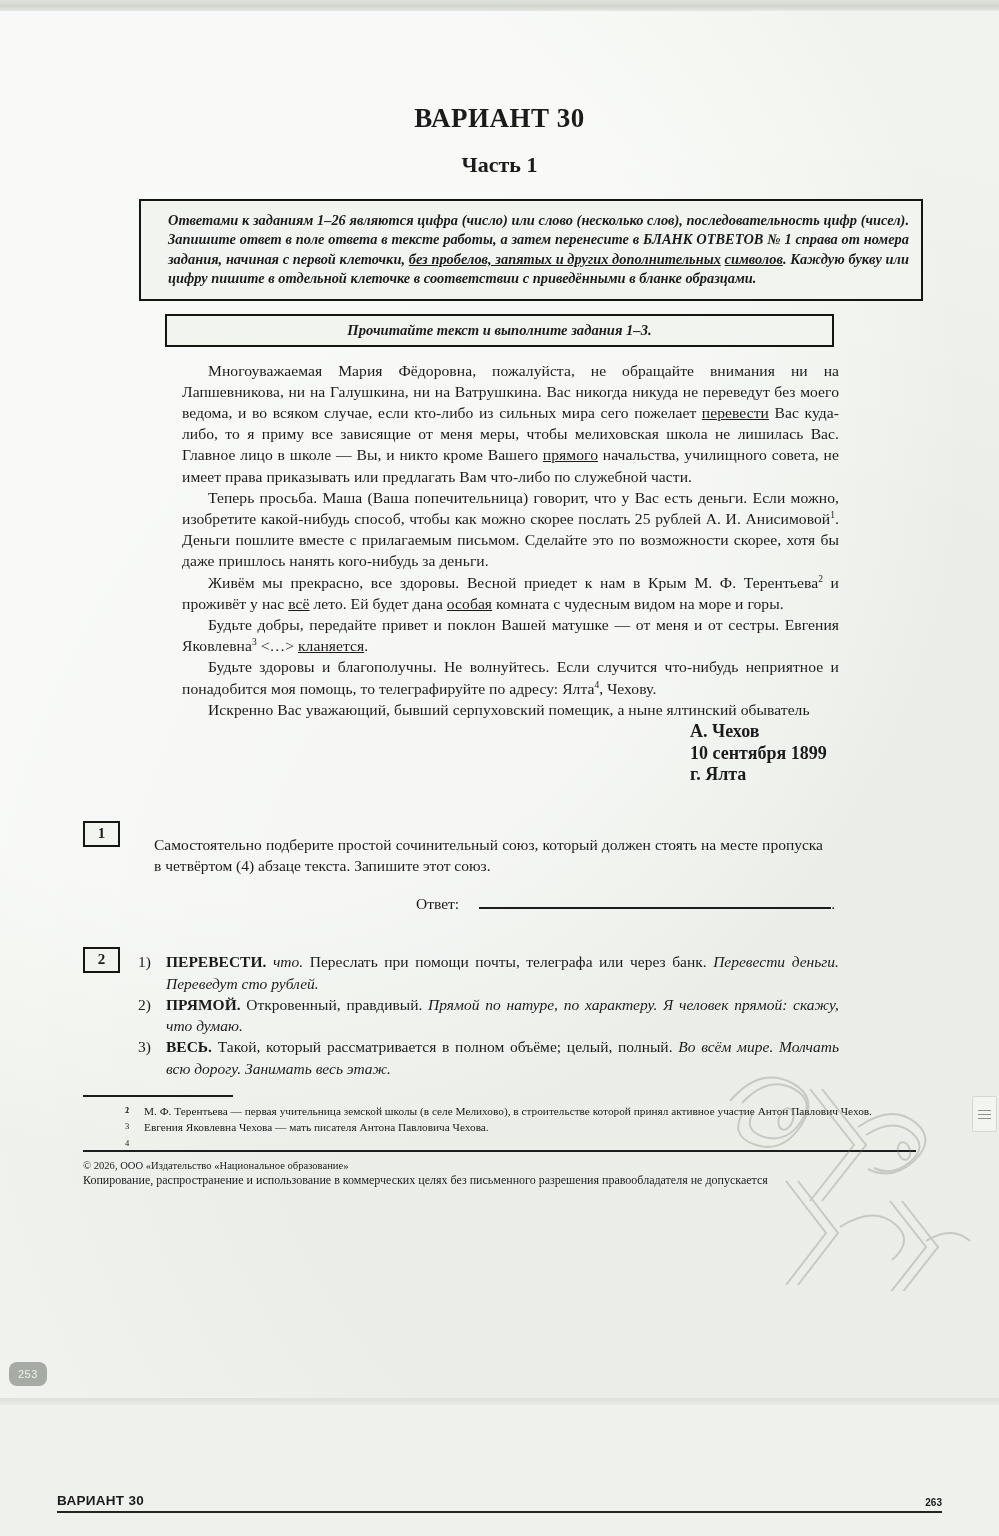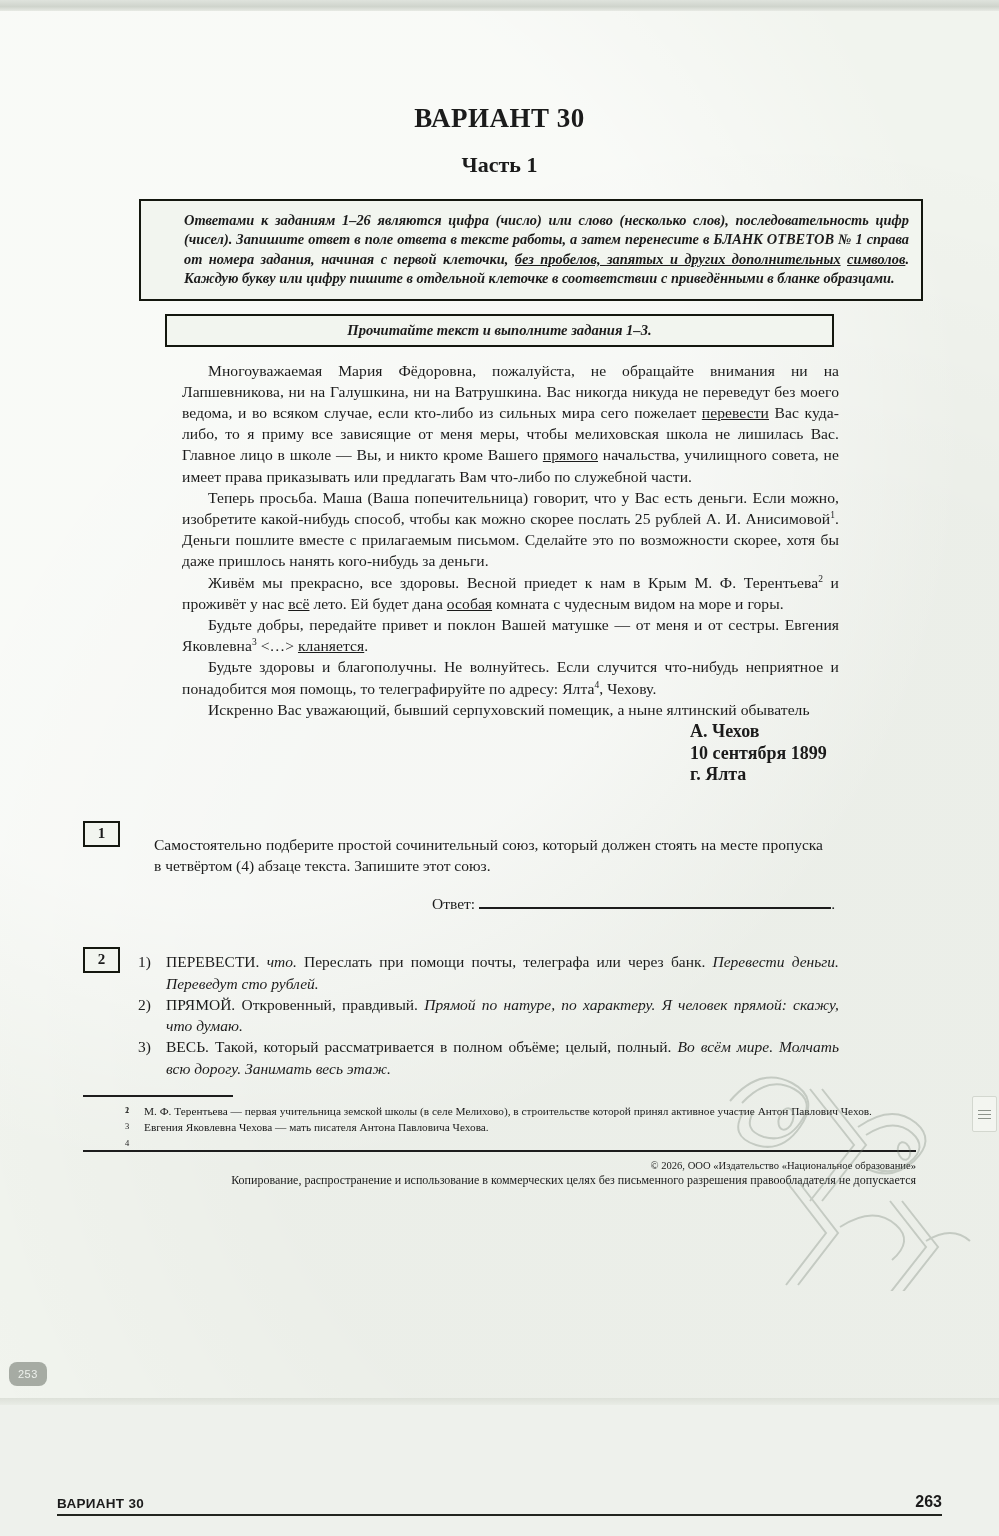--- a/index.html
+++ b/index.html
@@ -73,21 +73,21 @@
     font-family: "Liberation Serif", serif;
     font-weight: bold;
     font-size: 22px;
     margin: 18px 0 0 0;
   }
 
   
   .instr-box {
     margin: 21px 76px 0 139px;
     border: 2px solid #14170f;
-    padding: 10px 12px 10px 43px;
+    padding: 10px 12px 10px 27px;
     background: #f2f5ef;
   }
   .instr-box p {
     margin: 0;
     font-style: italic;
     font-weight: bold;
     font-size: 14.4px;
     line-height: 19.4px;
     text-align: justify;
     font-family: "Liberation Serif", serif;
@@ -167,21 +167,21 @@
     font-family: "Liberation Serif", serif;
   }
   .answer-row {
     margin: 18px 0 0 0;
     font-size: 15.5px;
     display: flex;
     justify-content: flex-end;
     align-items: baseline;
     padding-right: 4px;
   }
-  .answer-row .lbl { margin-right: 4px; }
+  .answer-row .lbl { margin-right: 20px; }
   .answer-row .rule {
     display: inline-block;
     width: 352px;
     border-bottom: 2px solid #1c1c1c;
     height: 13px;
   }
 
   .choices {
     margin: 7px 0 0 0;
     padding: 0;
@@ -193,21 +193,21 @@
     text-align: justify;
     padding-left: 28px;
     position: relative;
     font-family: "Liberation Serif", serif;
   }
   .choices li .marker {
     position: absolute;
     left: 0;
     top: 0;
   }
-  .choices .hw { font-weight: normal; }
+  .choices .hw { font-weight: bold; }
   .choices .ital { font-style: italic; }
 
   
   .fn-rule {
     margin: 16px 0 0 83px;
     width: 150px;
     border-top: 2px solid #1d1d1d;
   }
   .footnotes {
     margin: 6px 75px 0 83px;
@@ -228,21 +228,21 @@
     font-size: 8.5px;
   }
 
   
   .copy-rule {
     margin: 14px 83px 0 83px;
     border-top: 2px solid #1d1d1d;
   }
   .copyright {
     margin: 6px 83px 4px 83px;
-    text-align: right;
+    text-align: left;
   }
   .copyright .c1 {
     font-size: 10.6px;
     line-height: 15px;
     font-family: "Liberation Serif", serif;
   }
   .copyright .c2 {
     font-size: 12px;
     line-height: 15px;
     font-family: "Liberation Serif", serif;
@@ -322,21 +322,21 @@
   }
   .running-foot .rf-left {
     font-family: "Liberation Sans", sans-serif;
     font-weight: bold;
     font-size: 13.5px;
     letter-spacing: .3px;
   }
   .running-foot .rf-right {
     font-family: "Liberation Sans", sans-serif;
     font-weight: bold;
-    font-size: 16px;
+    font-size: 10px;
   }
 </style>
 </head>
 <body>
 
 <div id="viewer">
 
   <div class="top-strip"></div>
   <div class="cursor-arrow"></div>
 

